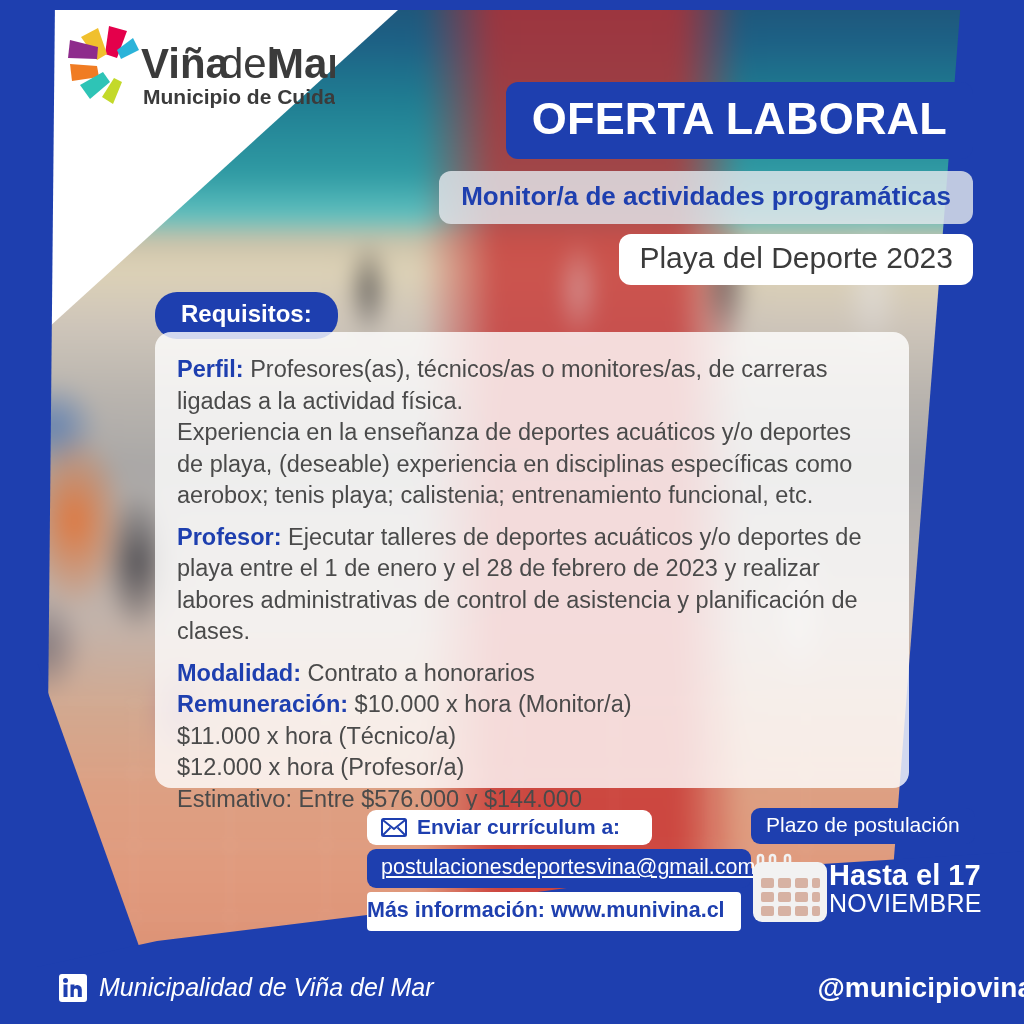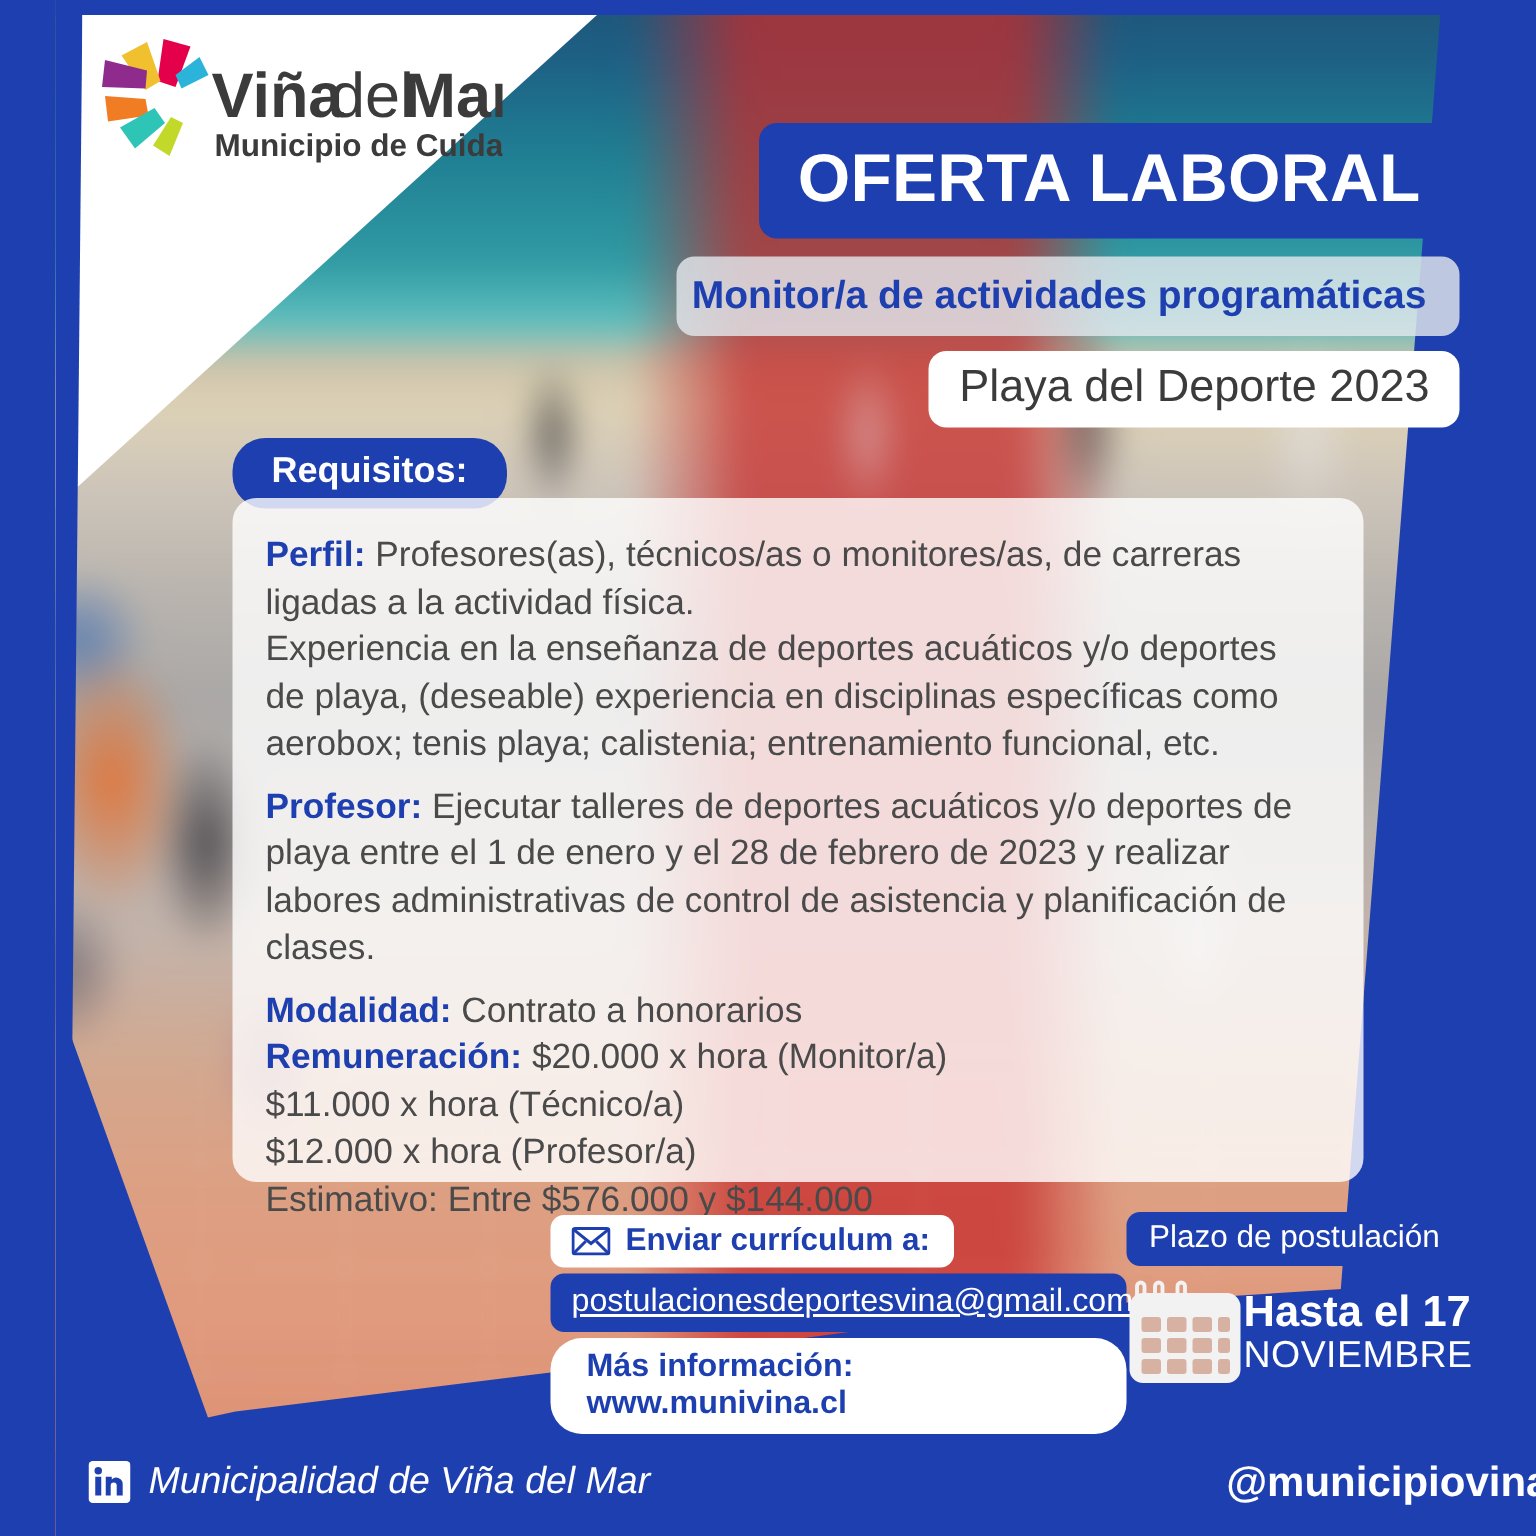--- a/index.html
+++ b/index.html
@@ -109,21 +109,21 @@
     padding: 11px 26px 14px 26px;
     border-radius: 12px;
     white-space: nowrap;
   }
   .subtitle-pill {
     display: inline-block;
     margin-top: 12px;
     background: rgba(226,231,236,.82);
     color: #1e3faf;
     font-size: 26px; font-weight: 700;
-    padding: 10px 22px 12px 10px;
+    padding: 10px 22px 12px 22px;
     border-radius: 12px;
     white-space: nowrap;
   }
   .event-pill {
     display: inline-block;
     margin-top: 10px;
     background: #fff;
     color: #3b3b3b;
     font-size: 30px; font-weight: 400;
     padding: 7px 20px 10px 20px;
@@ -153,37 +153,37 @@
     font-weight: 400;
   }
   .req-card .lbl { color: #1e3faf; font-weight: 700; }
   .gap { height: 10px; }
 
   
   .contact { position: absolute; left: 330px; top: 810px; width: 384px; }
   .contact-row1 {
     display: inline-flex; align-items: center; gap: 10px;
     background: #fff; border-radius: 9px;
-    padding: 5px 16px 6px 14px;
+    padding: 5px 32px 6px 14px;
     color: #1e3faf; font-size: 21px; font-weight: 700;
   }
   .mail-glyph { width: 26px; height: 19px; display: block; }
   .contact-row2 {
     display: block; margin-top: 4px;
     background: #1e3faf; color: #fff;
     border-radius: 9px;
     padding: 6px 14px 8px 14px;
     font-size: 21.5px; font-weight: 400;
     text-align: center;
   }
   .contact-row3 {
     display: inline-block; margin-top: 4px;
     background: #fff; color: #1e3faf;
-    border-radius: 21px;
-    padding: 6px 16px 8px 24px;
+    border-radius: 4px;
+    padding: 6px 16px 8px 0;
     font-size: 21.5px; font-weight: 700;
   }
 
   
   .deadline { position: absolute; left: 714px; top: 808px; width: 250px; }
   .deadline-pill {
     display: inline-block;
     background: #1e3faf; color: #fff;
     border-radius: 9px;
     padding: 5px 15px 7px 15px;
@@ -257,21 +257,21 @@
     </p>
     <div class="gap"></div>
     <p>
       <span class="lbl">Profesor:</span><span> Ejecutar talleres de deportes acuáticos y/o deportes de playa entre el 1 de enero y el 28 de febrero de 2023 y realizar labores administrativas de control de asistencia y planificación de clases.</span>
     </p>
     <div class="gap"></div>
     <p>
       <span class="lbl">Modalidad:</span><span> Contrato a honorarios</span>
     </p>
     <p>
-      <span class="lbl">Remuneración:</span><span> $20.000 x hora (Monitor/a)</span>
+      <span class="lbl">Remuneración:</span><span> $10.000 x hora (Monitor/a)</span>
     </p>
     <p>
       <span>$11.000 x hora (Técnico/a)</span>
     </p>
     <p>
       <span>$12.000 x hora (Profesor/a)</span>
     </p>
     <p>
       <span>Estimativo: Entre $576.000 y $144.000</span>
     </p>

